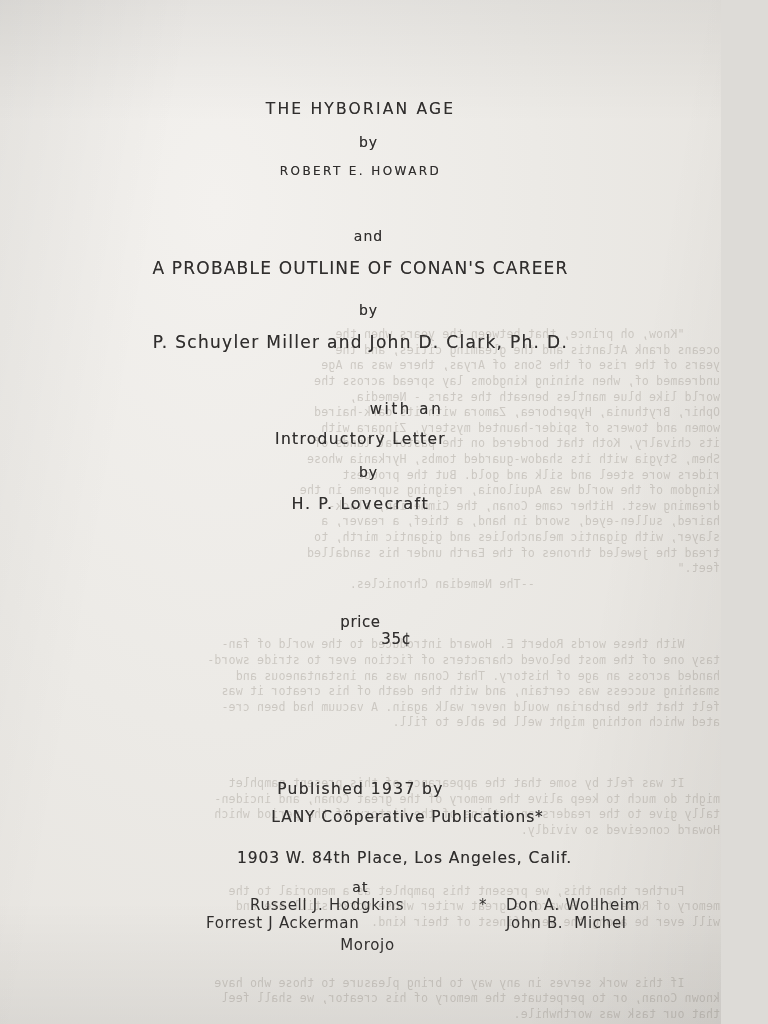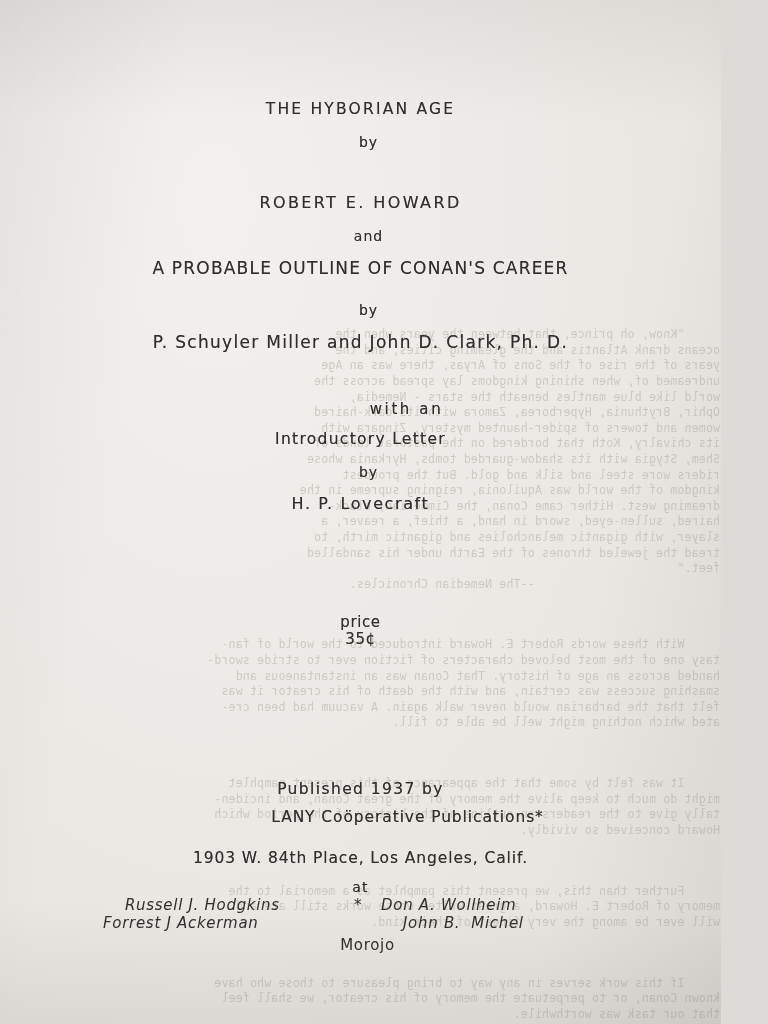--- a/index.html
+++ b/index.html
@@ -74,24 +74,23 @@
     font-size: 15.5px;
     letter-spacing: 2.2px;
     font-weight: 500;
   }
   .t-byword {
     font-size: 14px;
     letter-spacing: 1px;
     margin-left: 8px;
   }
   .t-name {
-    font-size: 16px;
+    font-size: 12px;
     letter-spacing: 2.4px;
     font-weight: 500;
-    margin-top: 29px;
   }
   .t-bigline {
     font-size: 17px;
     letter-spacing: 1.2px;
     font-weight: 500;
   }
   .t-authors {
     font-size: 17px;
     letter-spacing: 1.3px;
     font-weight: 500;
@@ -111,20 +110,21 @@
     letter-spacing: 1.6px;
     font-weight: 500;
   }
   .t-price {
     font-size: 15px;
     letter-spacing: 0.6px;
   }
   .t-pricevalue {
     font-size: 15px;
     letter-spacing: 0.6px;
+    margin-left: 36px;
   }
   .t-pub {
     font-size: 15.5px;
     letter-spacing: 1.4px;
     font-weight: 500;
   }
   .t-imprint {
     font-size: 15.5px;
     letter-spacing: 0.9px;
     font-weight: 500;
@@ -145,24 +145,23 @@
     position: absolute;
     left: 0;
     width: 100%;
     font-size: 15px;
     letter-spacing: 0.7px;
     color: #302e2d;
     font-weight: 500;
   }
   .staff-row {
     display: flex;
-    justify-content: center;
+    justify-content: flex-end;
     align-items: baseline;
     white-space: pre;
-    font-style: italic;
   }
   .staff-col-left {
     width: 210px;
     text-align: left;
   }
   .staff-col-mid {
     width: 46px;
     text-align: center;
   }
   .staff-col-right {
@@ -235,21 +234,21 @@
     <div class="line t-introletter" style="top:430px;">Introductory Letter</div>
     <div class="line t-byword" style="top:464px;">by</div>
     <div class="line t-lovecraft" style="top:494px;">H. P. Lovecraft</div>
 
     <div class="line t-price" style="top:613px;">price</div>
     <div class="line t-pricevalue" style="top:630px;">35¢</div>
 
     <div class="line t-pub" style="top:780px;">Published  1937 by</div>
     <div class="line t-imprint" style="top:808px;">LANY Coöperative Publications*</div>
     <div class="line t-at" style="top:879px;text-align:center;">at</div>
-    <div class="line t-address" style="top:849px;">1903 W. 84th Place,  Los Angeles, Calif.</div>
+    <div class="line t-address" style="top:849px;padding-left:44px;">1903 W. 84th Place,  Los Angeles, Calif.</div>
 
     <div class="staff" style="top:896px;">
       <div class="staff-row">
         <span class="staff-col-left">Russell J. Hodgkins</span>
         <span class="staff-col-mid">*</span>
         <span class="staff-col-right">Don A. Wollheim</span>
       </div>
       <div class="staff-row">
         <span class="staff-col-left">Forrest J Ackerman</span>
         <span class="staff-col-mid"></span>

